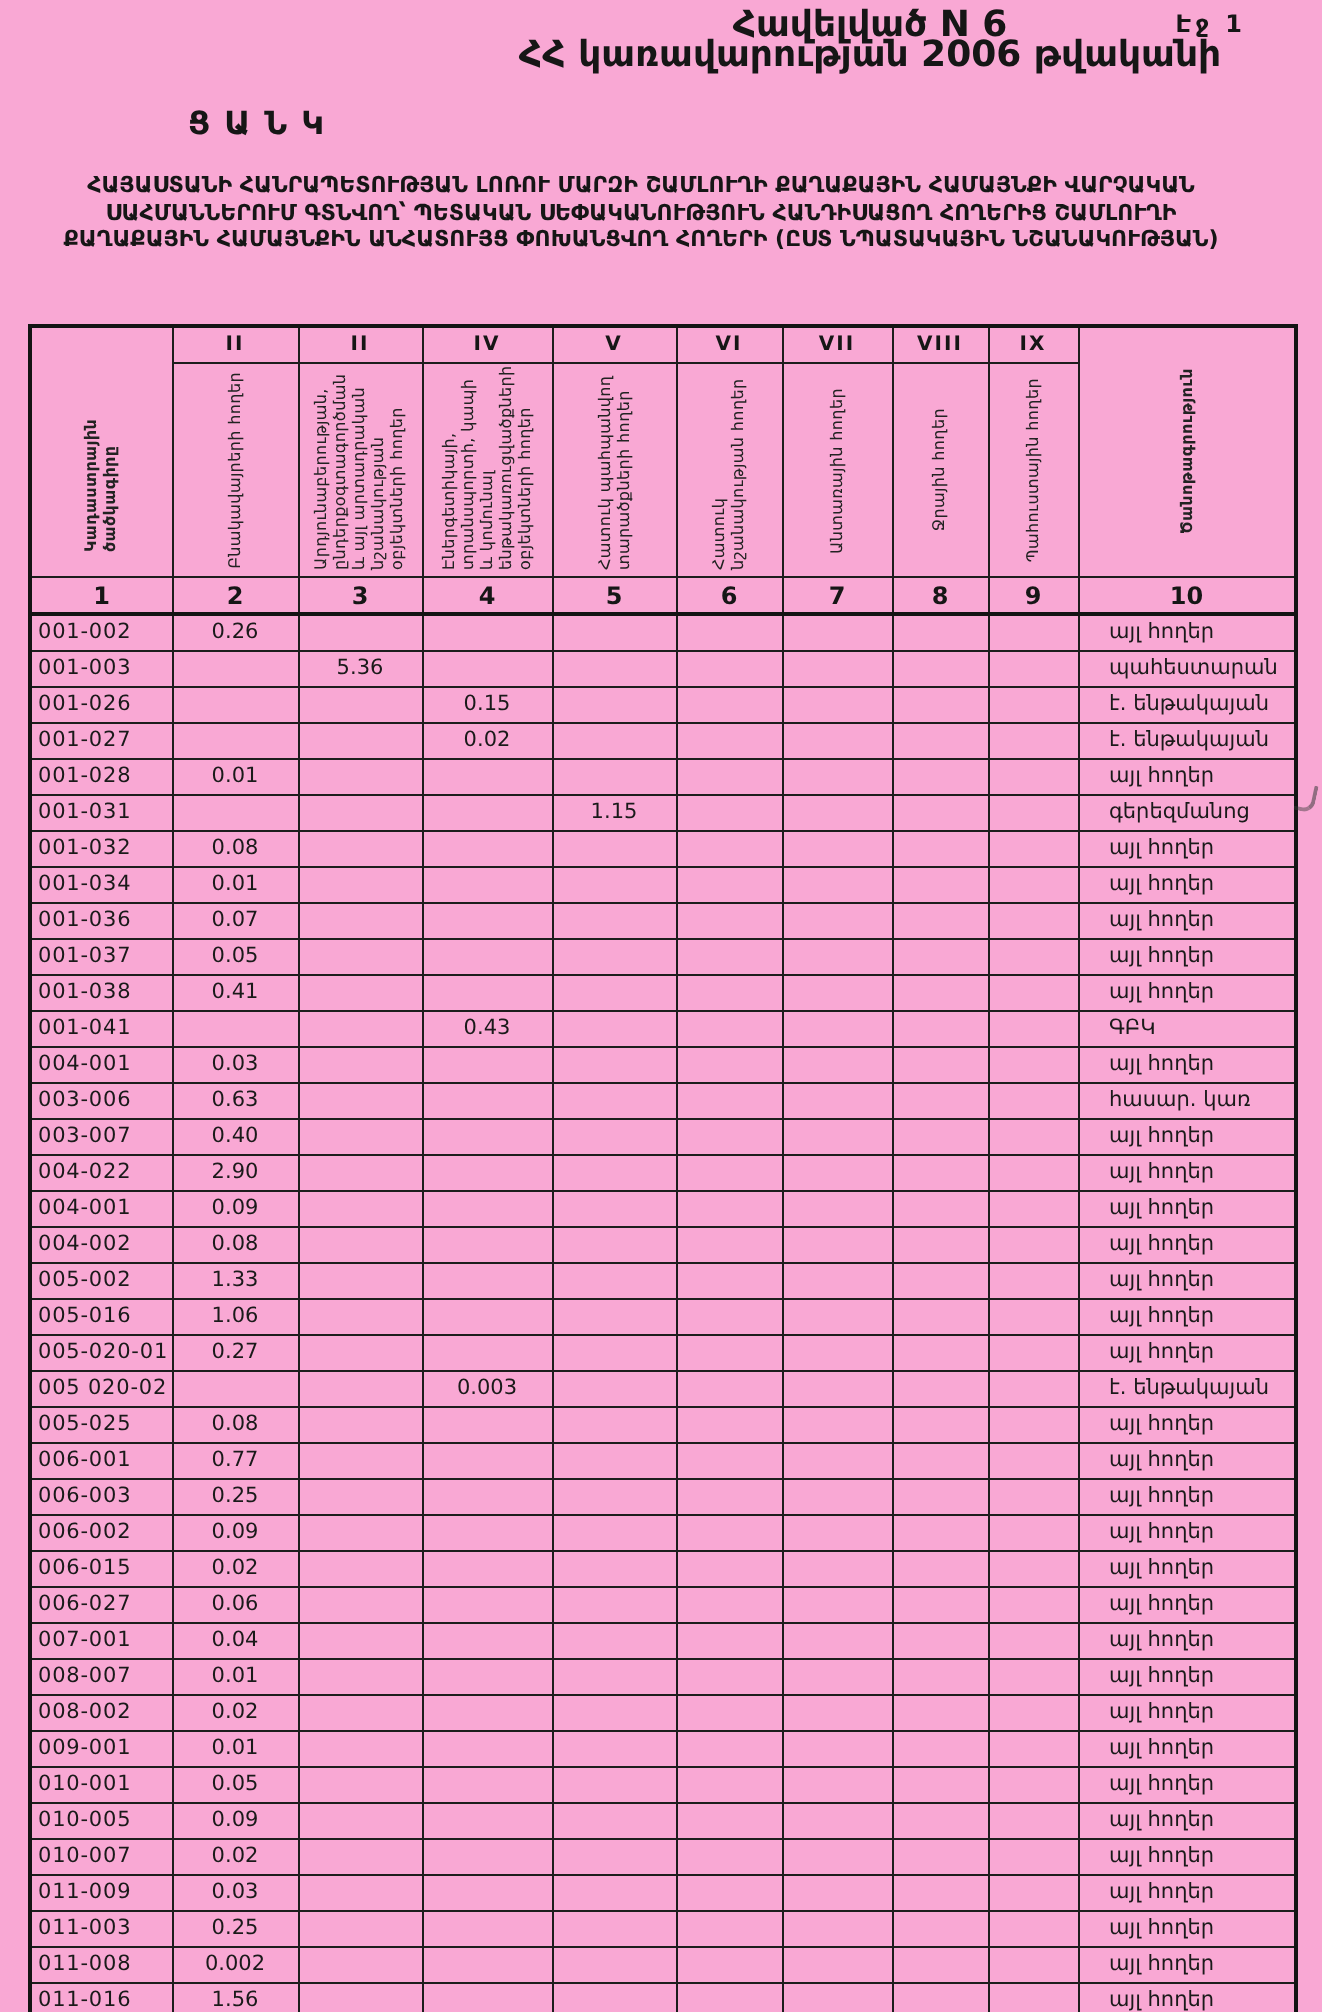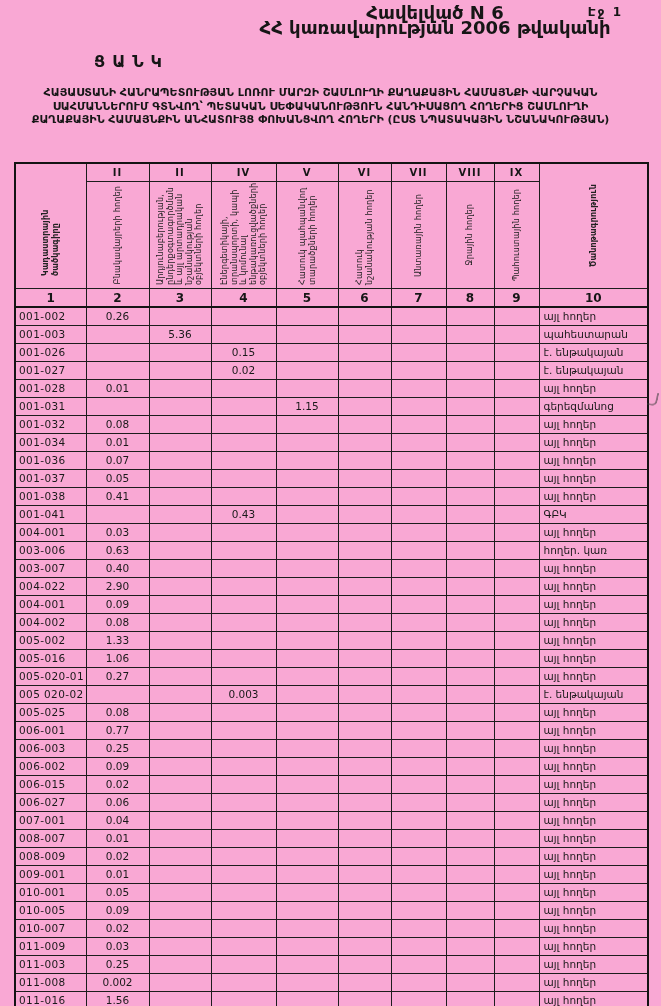--- a/index.html
+++ b/index.html
@@ -48,21 +48,21 @@
   .rotwrap{display:flex;align-items:center;justify-content:center;height:100%;}
   .rot{
     writing-mode:vertical-rl;transform:rotate(180deg);
     font-size:8px;line-height:9.5px;max-height:100px;
     text-align:left;letter-spacing:0.2px;color:#222;
   }
   tbody.data tr{height:18px;}
   tbody.data td{white-space:nowrap;color:#1a1a1a;}
   tbody.data td.code{text-align:left;padding-left:3px;letter-spacing:0.4px;margin-left:24px;}
   tbody.data td.val{text-align:center;}
-  tbody.data td.note{text-align:left;padding-left:4px;}
+  tbody.data td.note{text-align:left;padding-left:15px;}
   
   .scan-artifact{
     position:absolute;left:648px;top:392px;width:8px;height:12px;
     border-right:2px solid rgba(60,60,60,.55);
     border-bottom:2px solid rgba(60,60,60,.45);
     border-radius:0 0 6px 0;transform:rotate(12deg);
   }
 </style>
 </head>
 <body>
@@ -329,21 +329,21 @@
         <tr>
           <td class="code">003-006</td>
           <td class="val">0.63</td>
           <td class="val"></td>
           <td class="val"></td>
           <td class="val"></td>
           <td class="val"></td>
           <td class="val"></td>
           <td class="val"></td>
           <td class="val"></td>
-          <td class="note">հողեր. կառ</td>
+          <td class="note">հասար. կառ</td>
         </tr>
         <tr>
           <td class="code">003-007</td>
           <td class="val">0.40</td>
           <td class="val"></td>
           <td class="val"></td>
           <td class="val"></td>
           <td class="val"></td>
           <td class="val"></td>
           <td class="val"></td>
@@ -524,21 +524,21 @@
           <td class="val"></td>
           <td class="val"></td>
           <td class="val"></td>
           <td class="val"></td>
           <td class="val"></td>
           <td class="val"></td>
           <td class="val"></td>
           <td class="note">այլ հողեր</td>
         </tr>
         <tr>
-          <td class="code">008-009</td>
+          <td class="code">008-002</td>
           <td class="val">0.02</td>
           <td class="val"></td>
           <td class="val"></td>
           <td class="val"></td>
           <td class="val"></td>
           <td class="val"></td>
           <td class="val"></td>
           <td class="val"></td>
           <td class="note">այլ հողեր</td>
         </tr>

